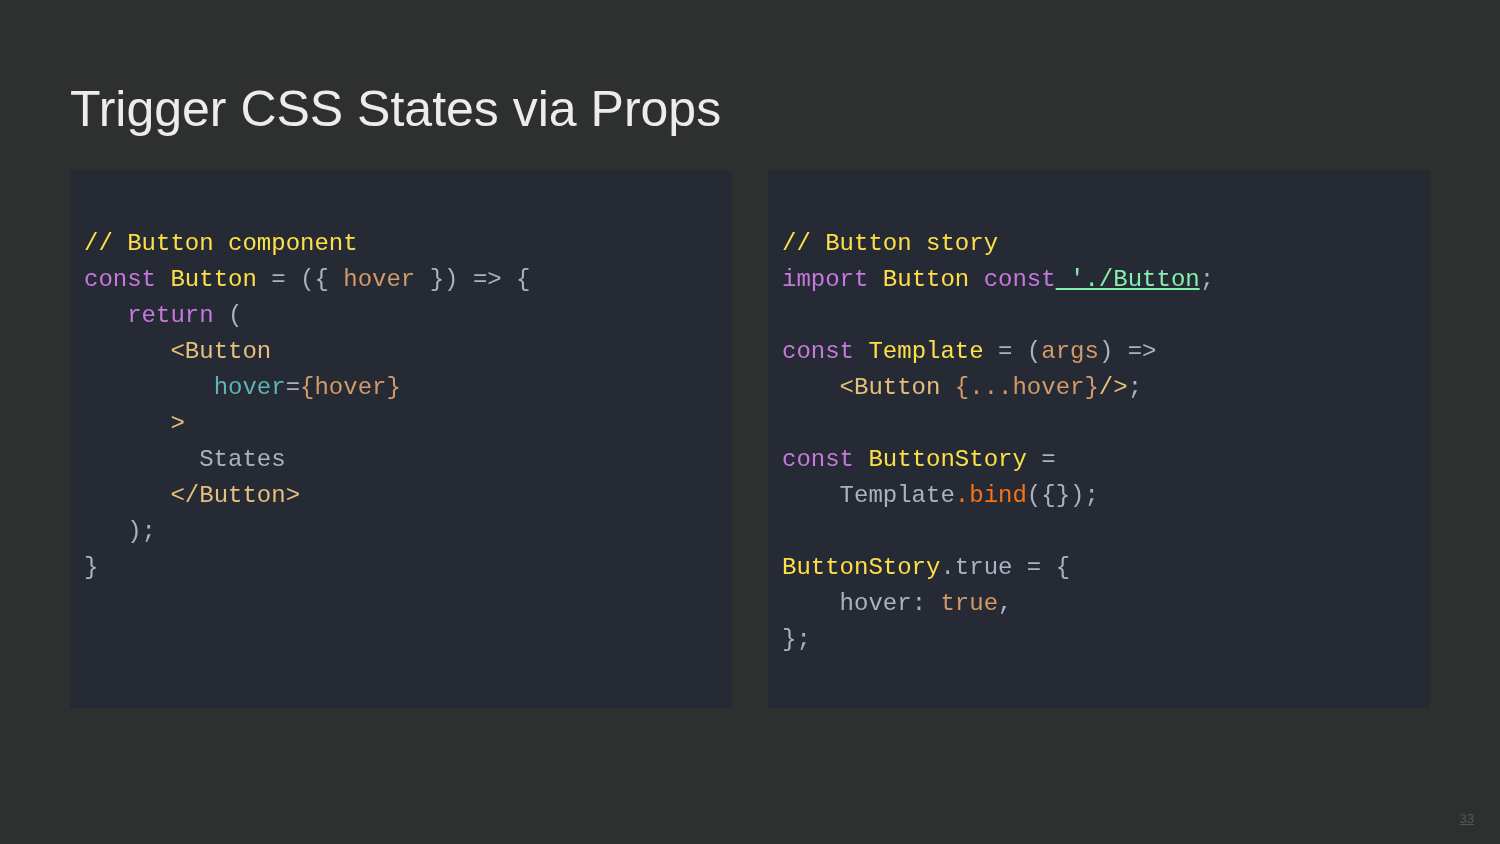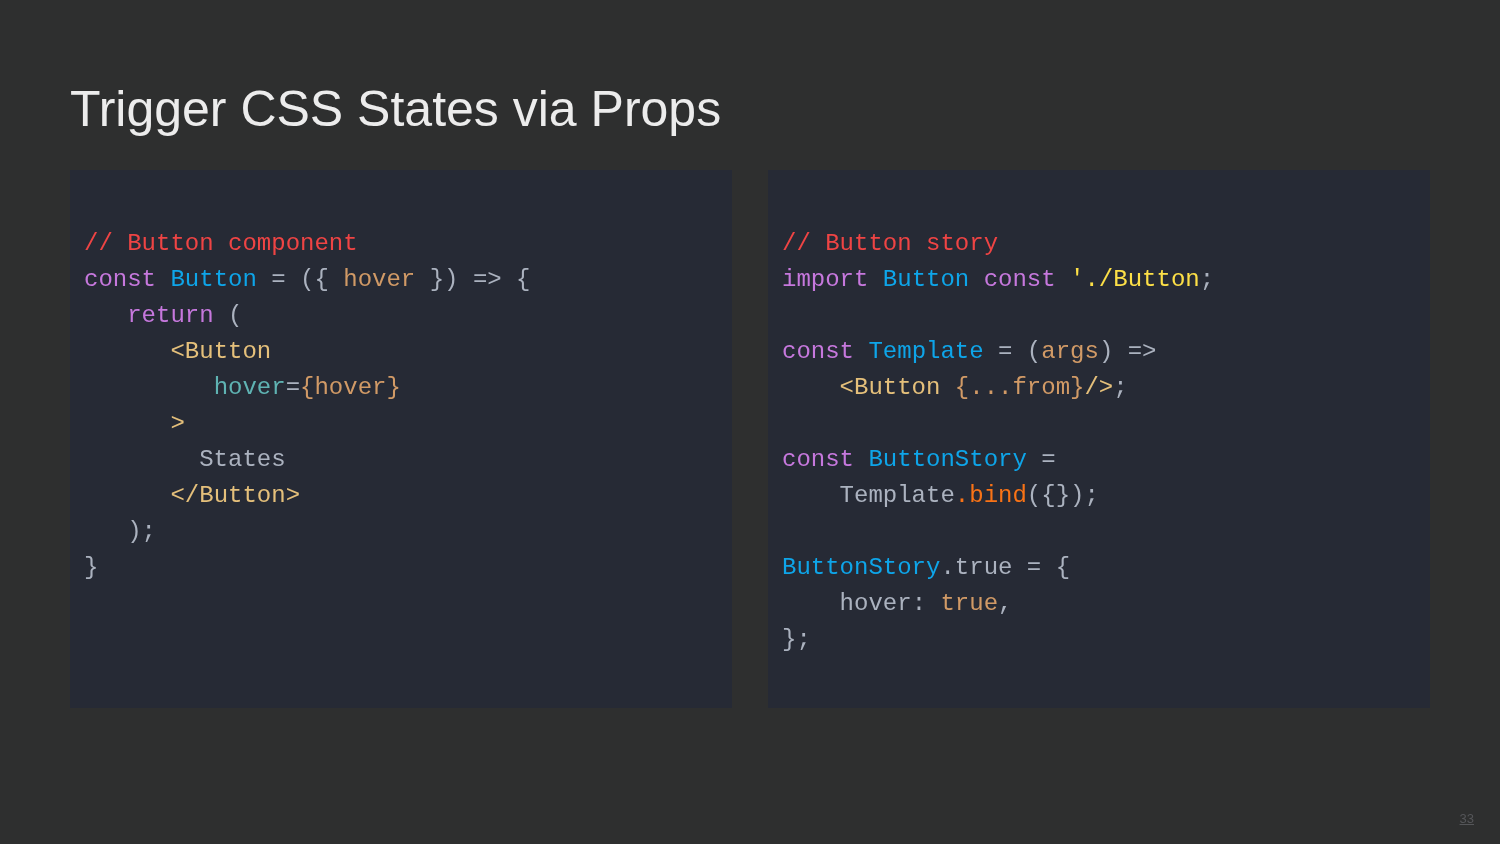--- a/index.html
+++ b/index.html
@@ -40,29 +40,29 @@
   }
   .page-num {
     position: absolute;
     right: 26px;
     bottom: 18px;
     font-size: 13px;
     color: #555659;
     text-decoration: underline;
   }
   
-  .cm  { color: #ef4444; }  
+  .cm  { color: #fde047; }  
   .kw  { color: #c678dd; }  
   .kw2 { color: #c678dd; }  
   .pl  { color: #abb2bf; }  
-  .id  { color: #0ea5e9; }  
+  .id  { color: #fde047; }  
   .fn  { color: #f97316; }
   .pr  { color: #d19a66; }  
   .tag { color: #e5c07b; }
-  .str { color: #fde047; }  
+  .str { color: #86efac; text-decoration: underline; }  
   .bool{ color: #d19a66; }  
   .at  { color: #5fb3b3; }  
 </style>
 </head>
 <body>
 
 <div class="slide">
   <h1 class="title">Trigger CSS States via Props</h1>
 
   <div class="panels">
@@ -75,21 +75,21 @@
 <span class="tag">      &gt;</span>
 <span class="pl">        States</span>
 <span class="tag">      &lt;/Button&gt;</span>
 <span class="pl">   );</span>
 <span class="pl">}</span></div>
 
     <div class="panel"><span class="cm">// Button story</span>
 <span class="kw">import</span><span class="id"> Button </span><span class="kw2">const</span><span class="str"> './Button</span><span class="pl">;</span>
 
 <span class="kw">const</span><span class="id"> Template </span><span class="pl">= (</span><span class="pr">args</span><span class="pl">) =&gt;</span>
-<span class="tag">    &lt;Button </span><span class="pr">{...from}</span><span class="tag">/&gt;</span><span class="pl">;</span>
+<span class="tag">    &lt;Button </span><span class="pr">{...hover}</span><span class="tag">/&gt;</span><span class="pl">;</span>
 
 <span class="kw">const</span><span class="id"> ButtonStory </span><span class="pl">=</span>
 <span class="pl">    Template</span><span class="fn">.bind</span><span class="pl">({});</span>
 
 <span class="id">ButtonStory</span><span class="pl">.true </span><span class="pl">= {</span>
 <span class="pl">    hover</span><span class="pl">: </span><span class="bool">true</span><span class="pl">,</span>
 <span class="pl">};</span></div>
 
   </div>
 

